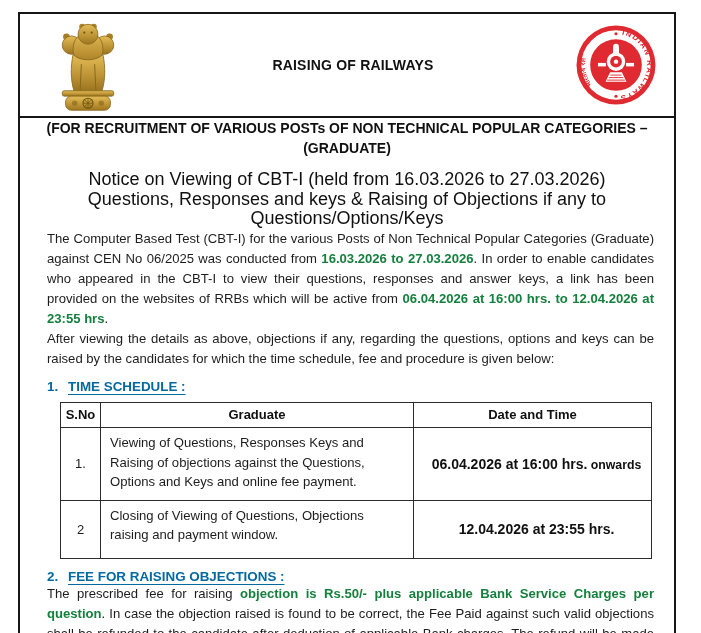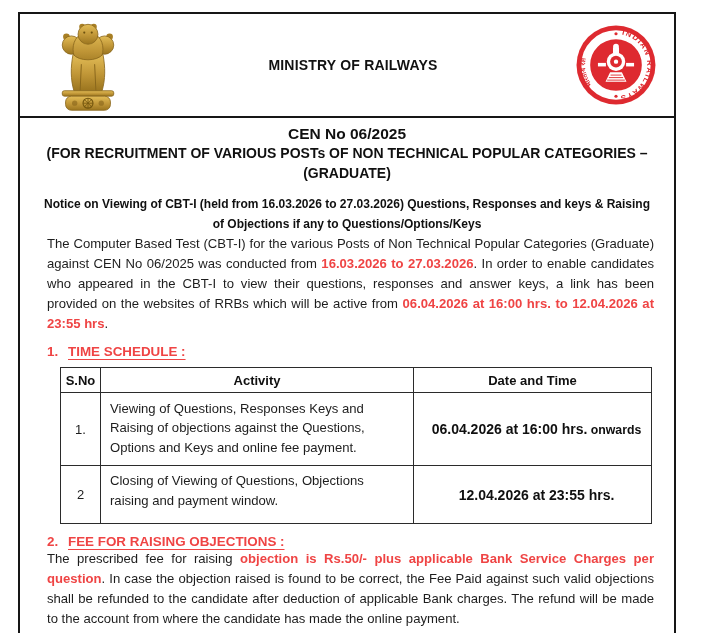--- a/index.html
+++ b/index.html
@@ -20,48 +20,48 @@
     padding:0 14px 0 24px;
   }
   .emblem-wrap { width:88px; height:98px; flex:0 0 auto; }
   .org-block { flex:1 1 auto; text-align:center; font-weight:bold;
     font-size:14px; line-height:21px; letter-spacing:.2px; color:#111; }
   .ir-logo-wrap { width:84px; height:84px; flex:0 0 auto; margin-right:2px; }
   
   .cen-no { text-align:center; font-weight:bold; font-size:15.5px; margin-top:7px; color:#101010;}
   .recruit-1, .recruit-2 { text-align:center; font-weight:bold; font-size:14px;
     line-height:20px; white-space:nowrap; color:#101010; }
-  .notice-heading { text-align:center; font-weight:bold; font-size:12px;
+  .notice-heading { text-align:center; font-weight:normal; font-size:18px;
     line-height:19.5px; max-width:606px; margin:12px auto 0; color:#101010; }
   
   .content { padding:0 20px 0 27px; }
   p.para { font-size:13.1px; line-height:20px; text-align:justify; margin:0; color:#1d1d1d; }
   .intro-para { margin-top:9px; }
   .after-para { margin-top:9px; }
-  .sec-heading { margin-top:10px; font-size:13.4px; font-weight:bold; color:#ef4444; }
+  .sec-heading { margin-top:10px; font-size:13.4px; font-weight:bold; color:#0369a1; }
   .sec-num { display:inline-block; min-width:21px; }
   .sec-title { text-decoration:underline; text-underline-offset:3px; }
   
   table.schedule { border-collapse:collapse; margin:8px 0 0 13px; width:592px;
     font-size:13.1px; color:#1d1d1d; }
   table.schedule th, table.schedule td { border:1.7px solid #2b2b2b; }
   table.schedule th { font-size:13px; font-weight:bold; text-align:center;
     height:22px; padding:1px 4px; color:#101010; }
   col.c-sno { width:40px; } col.c-act { width:314px; } col.c-dt { width:238px; }
   td.sno { text-align:center; vertical-align:middle; font-size:13px; }
   td.activity { padding:4px 10px 6px 9px; line-height:19.5px; vertical-align:middle; }
   td.datetime { font-weight:bold; font-size:14px; padding-left:9px; vertical-align:middle;
     color:#101010; white-space:nowrap;text-align:center; }
   td .dt-suffix { font-size:12.3px; }
   tr.row-1 td { height:62px; }
   tr.row-2 td { height:46px; }
   tr.row-2 td.activity { vertical-align:top; padding-top:5px; }
   
   .fee-para { margin-top:5px; line-height:19.5px; }
-  b { color:#ef4444; }
+  b { color:#15803d; }
 </style>
 </head>
 <body>
 
 <div class="page-frame">
 
   <div class="doc-header">
     <div class="emblem-wrap">
       <svg viewBox="0 0 100 118" width="88" height="98" aria-hidden="true">
         <defs>
@@ -86,21 +86,21 @@
         <rect x="19" y="90" width="62" height="6.5" rx="2.5" fill="url(#gold)" stroke="#8a671c" stroke-width="1"></rect>
         <rect x="23" y="96.5" width="54" height="17" rx="7" fill="url(#gold)" stroke="#8a671c" stroke-width="1"></rect>
         <circle cx="50" cy="105" r="6" fill="none" stroke="#75570f" stroke-width="1.4"></circle>
         <path d="M50,99 L50,111 M44,105 L56,105 M45.8,100.8 L54.2,109.2 M45.8,109.2 L54.2,100.8" stroke="#75570f" stroke-width="1" fill="none"></path>
         <circle cx="34" cy="105" r="3.2" fill="#8a671c" opacity="0.65"></circle>
         <circle cx="66" cy="105" r="3.2" fill="#8a671c" opacity="0.65"></circle>
       </svg>
     </div>
 
     <div class="org-block">
-      <div>MINISTRY OF RAILWAYS</div>
+      <div>RAISING OF RAILWAYS</div>
     </div>
 
     <div class="ir-logo-wrap">
       <svg viewBox="0 0 100 100" width="84" height="84" aria-hidden="true">
         <circle cx="50" cy="50" r="47" fill="#de2a30"></circle>
         <circle cx="50" cy="50" r="36" fill="none" stroke="#ffffff" stroke-width="10.5"></circle>
         <path id="arcRight" d="M50,13 A37,37 0 0 1 50,87" fill="none"></path>
         <path id="arcLeft" d="M50,87 A37,37 0 0 1 50,13" fill="none"></path>
         <text font-size="9.2" font-weight="bold" fill="#de2a30" letter-spacing="1.6" font-family="Liberation Sans, sans-serif">
           <textPath href="#arcRight" startOffset="6%">INDIAN RAILWAYS</textPath>
@@ -118,44 +118,44 @@
           <circle cx="50" cy="46" r="2.6" fill="#ffffff"></circle>
           <rect x="28.5" y="47.5" width="9.5" height="4.2" fill="#ffffff"></rect>
           <rect x="62" y="47.5" width="9.5" height="4.2" fill="#ffffff"></rect>
           <path d="M37.5,70 L62.5,70 L57,58.5 L43,58.5 Z" fill="#ffffff"></path>
           <path d="M43.5,62 L56.5,62 M41.5,65 L58.5,65 M39.5,68 L60.5,68" stroke="#de2a30" stroke-width="1.1" fill="none"></path>
         </g>
       </svg>
     </div>
   </div>
 
-  <div class="cen-no">CEN No 06/2025</div>
   <div class="recruit-1">(FOR RECRUITMENT OF VARIOUS POSTs OF NON TECHNICAL POPULAR CATEGORIES –</div>
   <div class="recruit-2">(GRADUATE)</div>
   <div class="notice-heading">Notice on Viewing of CBT-I (held from 16.03.2026 to 27.03.2026) Questions, Responses and keys &amp; Raising of Objections if any to Questions/Options/Keys</div>
 
   <div class="content">
 
     <p class="para intro-para"><span>The Computer Based Test (CBT-I) for the various Posts of Non Technical Popular Categories (Graduate) against CEN No 06/2025 was conducted from </span><b>16.03.2026 to 27.03.2026</b><span>. In order to enable candidates who appeared in the CBT-I to view their questions, responses and answer keys, a link has been provided on the websites of RRBs which will be active from </span><b>06.04.2026 at 16:00 hrs. to 12.04.2026 at 23:55 hrs</b><span>.</span></p>
 
+    <p class="para after-para">After viewing the details as above, objections if any, regarding the questions, options and keys can be raised by the candidates for which the time schedule, fee and procedure is given below:</p>
 
     <div class="sec-heading">
       <span class="sec-num">1.</span><span class="sec-title">TIME SCHEDULE :</span>
     </div>
 
     <table class="schedule">
       <colgroup>
           <col class="c-sno">
           <col class="c-act">
           <col class="c-dt">
         </colgroup>
       <thead>
         <tr>
           <th>S.No</th>
-          <th>Activity</th>
+          <th>Graduate</th>
           <th>Date and Time</th>
         </tr>
       </thead>
       <tbody>
         <tr class="row-1">
           <td class="sno">1.</td>
           <td class="activity">Viewing of Questions, Responses Keys and Raising of objections against the Questions, Options and Keys and online fee payment.</td>
           <td class="datetime"><span>06.04.2026 at 16:00 hrs.</span><span class="dt-suffix"> onwards</span></td>
         </tr>
         <tr class="row-2">

